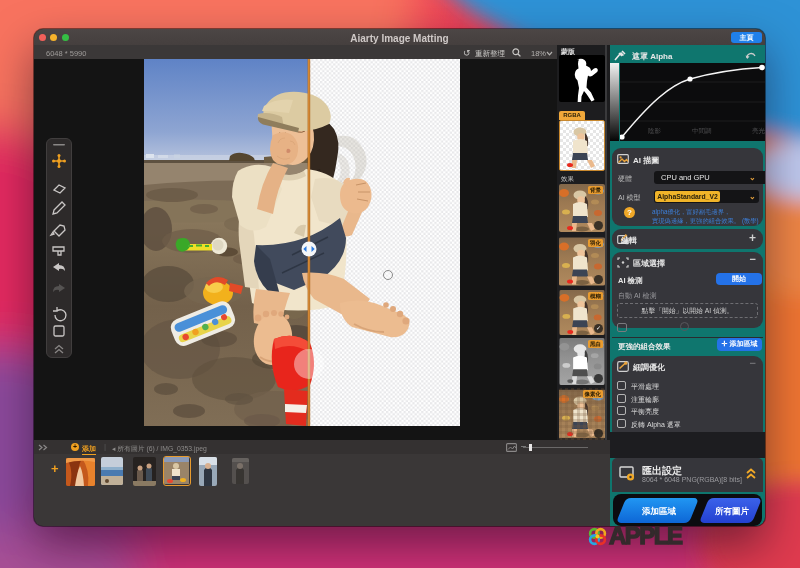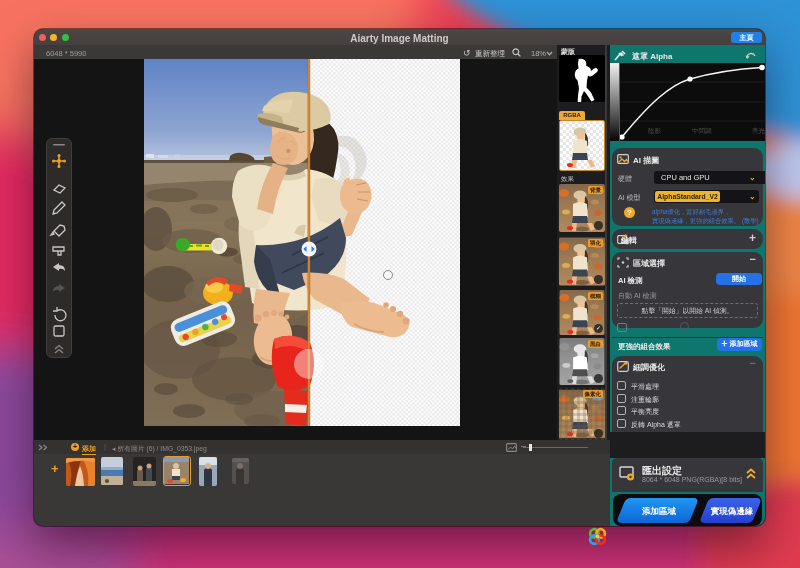--- a/index.html
+++ b/index.html
@@ -431,21 +431,21 @@
       <div class="abs" style="left:30px;top:17.5px;font-size:7px;color:#9a9a9e;">8064 * 6048 PNG(RGBA)[8 bits]</div>
       <svg class="abs" style="left:133px;top:9px;" width="12" height="13" viewBox="0 0 12 13">
           <path d="M2 6 L6 2.5 L10 6 M2 11 L6 7.5 L10 11" stroke="#f0a828" stroke-width="1.8" fill="none"></path>
         </svg>
     </div>
 
     <div class="abs" style="left:3px;top:449px;width:149px;height:32px;background:#0c0c10;border-radius:8px;"></div>
     <div class="abs" style="left:11px;top:453px;width:73px;height:25px;background:linear-gradient(180deg,#2196f2,#0d66d6);border-radius:5px;transform:skewX(-22deg);"></div>
     <div class="abs" style="left:24px;top:461px;width:50px;text-align:center;font-size:8.5px;font-weight:bold;color:#fff;">添加區域</div>
     <div class="abs" style="left:94px;top:453px;width:53px;height:25px;background:linear-gradient(180deg,#3b62ea,#2340d0);border-radius:5px;transform:skewX(-22deg);"></div>
-    <div class="abs" style="left:97px;top:461px;width:50px;text-align:center;font-size:8.5px;font-weight:bold;color:#fff;">實現偽邊緣</div>
+    <div class="abs" style="left:97px;top:461px;width:50px;text-align:center;font-size:8.5px;font-weight:bold;color:#fff;">所有圖片</div>
   </div>
   <div id="filmstrip" class="abs">
     <div id="fsbar" class="abs">
       <svg class="abs" style="left:4px;top:4px;" width="10" height="7" viewBox="0 0 10 7">
           <path d="M1 1 l3 2.5 l-3 2.5 M5.5 1 l3 2.5 l-3 2.5" stroke="#8a8888" fill="none" stroke-width="1.2"></path>
         </svg>
       <div class="abs" style="left:37px;top:3px;width:8px;height:8px;background:#f0a020;border-radius:50%;color:#2a1a00;font-size:7px;font-weight:bold;text-align:center;line-height:8px;">+</div>
       <span class="abs" style="left:48px;top:3.5px;font-size:7px;color:#f0a020;font-weight:bold;border-bottom:1px solid #f0a020;">添加</span>
       <span class="abs" style="left:70px;top:2px;color:#5a5858;font-size:8px;">|</span>
       <span class="abs" style="left:78px;top:3.5px;font-size:6.8px;color:#8d8b8a;">◂ 所有圖片 (6) / IMG_0353.jpeg</span>
@@ -519,13 +519,14 @@
 <div class="abs" style="left:585px;top:524px;width:210px;height:34px;">
   <svg class="abs" style="left:2px;top:2px;" width="21" height="21" viewBox="0 0 27 27">
     <g fill="none" stroke-width="3.4">
       <circle cx="9.5" cy="9.5" r="5.5" stroke="#5cb832"></circle>
       <circle cx="17.5" cy="9.5" r="5.5" stroke="#f0a81c"></circle>
       <circle cx="9.5" cy="17.5" r="5.5" stroke="#28a8e0"></circle>
       <circle cx="17.5" cy="17.5" r="5.5" stroke="#e83028"></circle>
     </g>
     <circle cx="13.5" cy="13.5" r="2.6" fill="#f0d018"></circle>
   </svg>
+  <span class="abs" style="left:24px;top:-2px;font-size:24px;font-weight:900;letter-spacing:-1.5px;color:#342a2c;-webkit-text-stroke:1.4px #342a2c;">APPLE</span>
 </div>
 
 </body></html>

